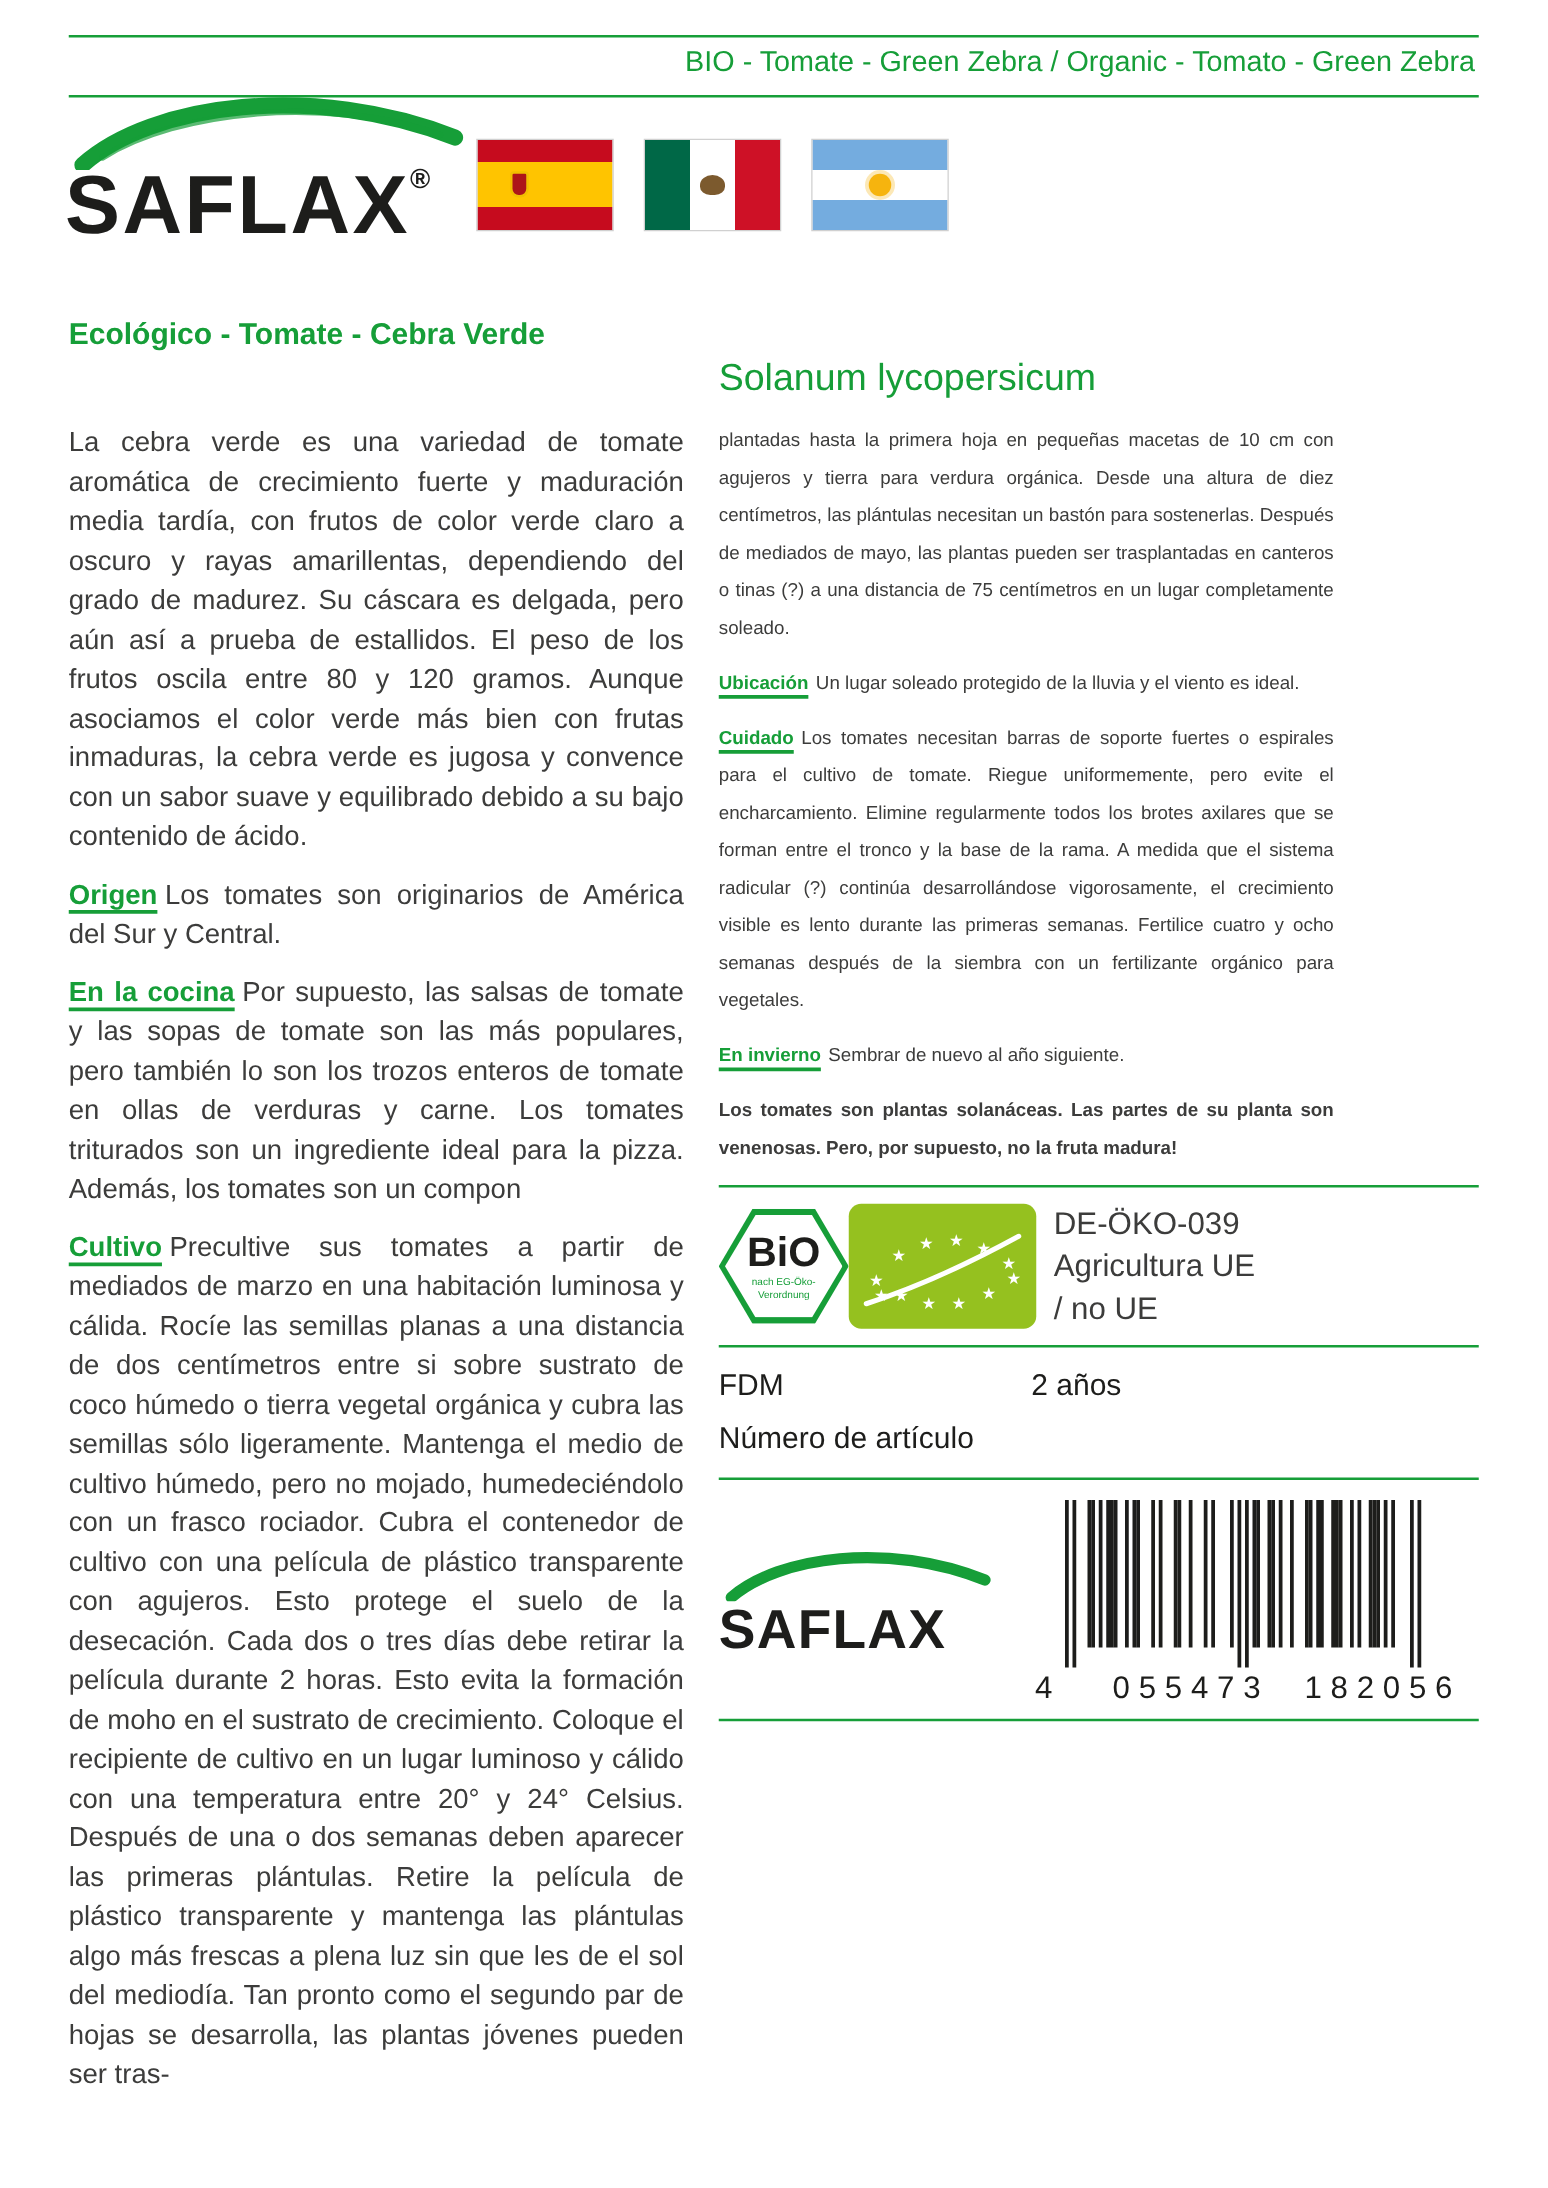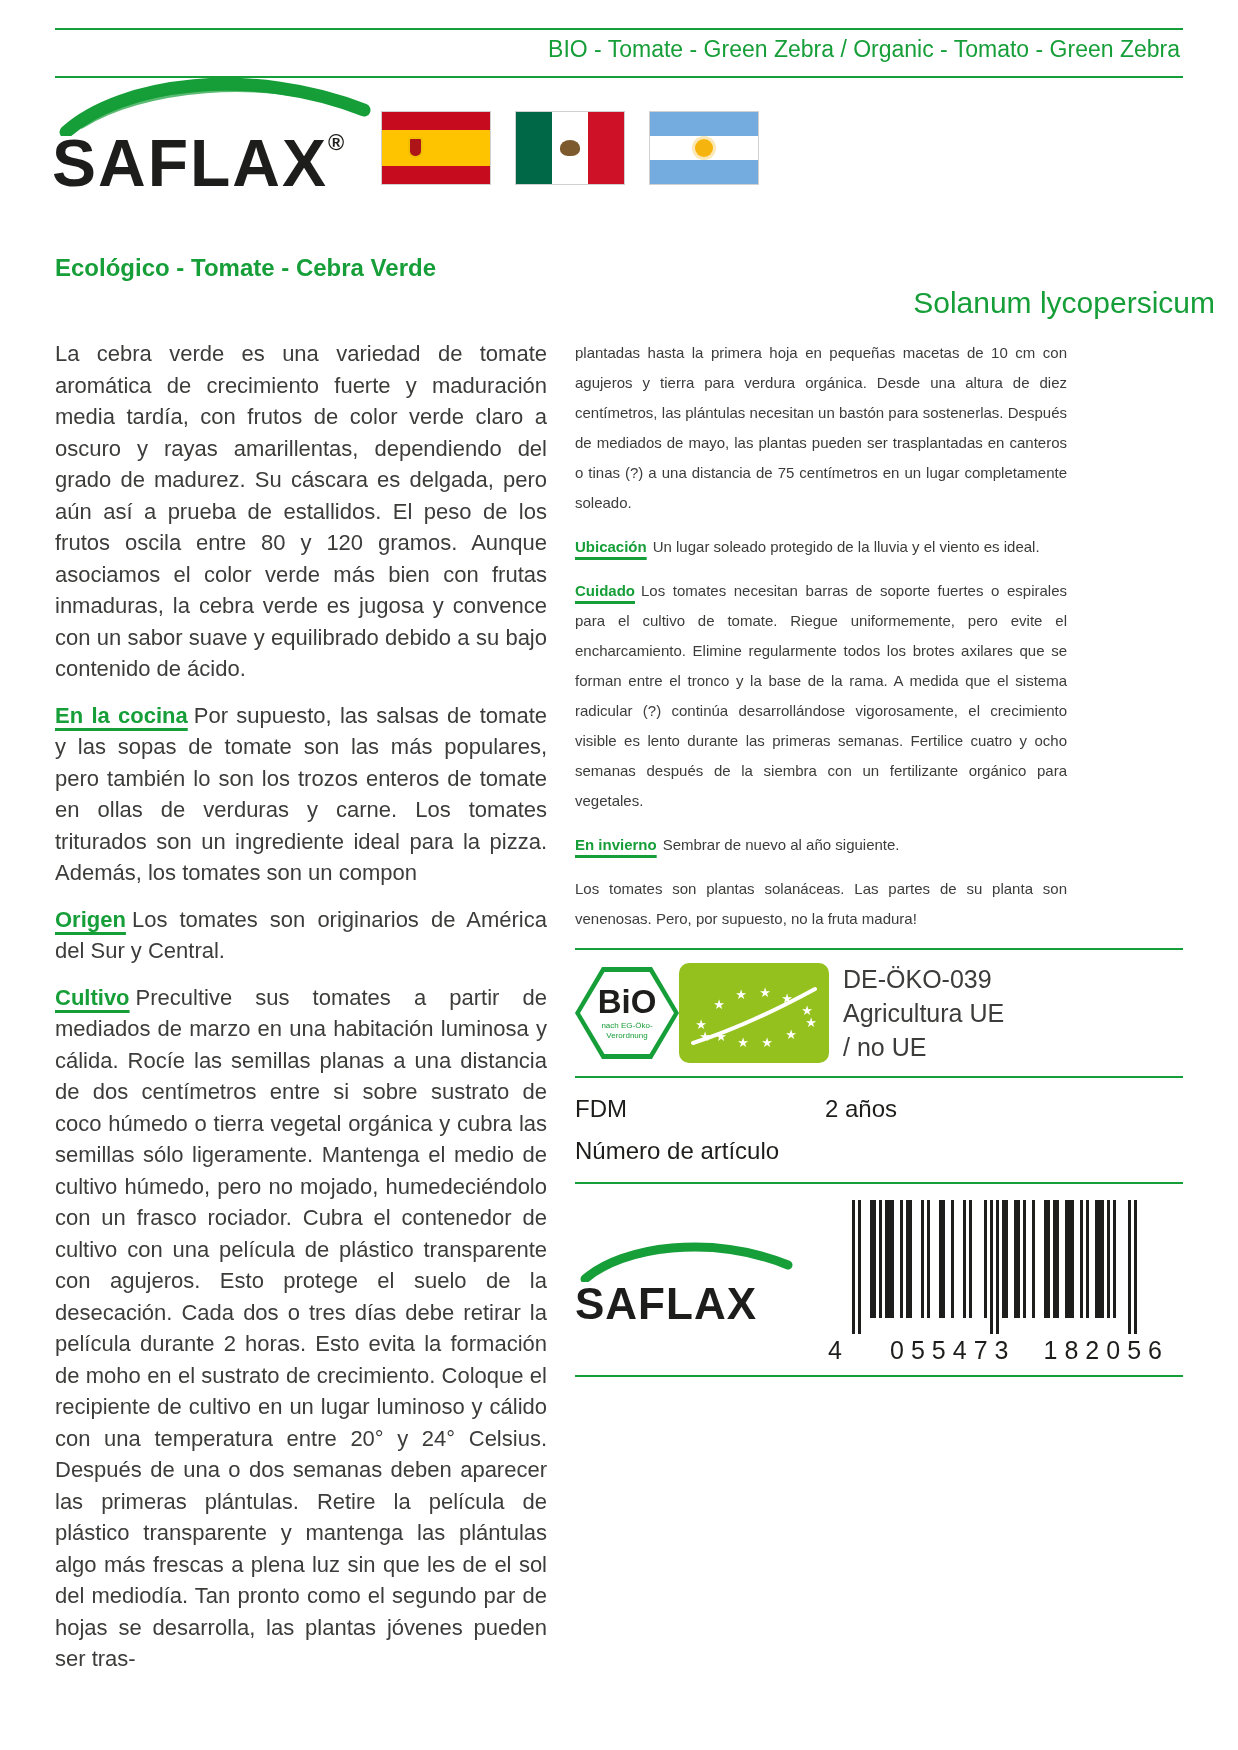--- a/index.html
+++ b/index.html
@@ -28,28 +28,28 @@
   .flags{position:absolute;top:112px;left:382px;display:flex;gap:26px}
   .flag{width:108px;height:72px;position:relative;outline:1px solid #d0d0d0}
   .flag-es{background:linear-gradient(to bottom,#c60b1e 0 25%,#ffc400 25% 75%,#c60b1e 75%)}
   .es-emblem{position:absolute;left:26px;top:25px;width:15px;height:21px;background:#ad1519;border:2px solid #f1bf00;border-radius:3px 3px 7px 7px}
   .flag-mx{background:linear-gradient(to right,#006847 0 33.4%,#ffffff 33.4% 66.7%,#ce1126 66.7%)}
   .mx-eagle{position:absolute;left:44px;top:28px;width:20px;height:16px;background:#7c5a2e;border-radius:55% 55% 45% 45%}
   .flag-ar{background:linear-gradient(to bottom,#74acdf 0 33.4%,#ffffff 33.4% 66.7%,#74acdf 66.7%)}
   .ar-sun{position:absolute;left:45px;top:27px;width:18px;height:18px;border-radius:50%;background:#f6b40e;box-shadow:0 0 0 3px rgba(246,180,14,.3)}
 
   .page-title{position:absolute;top:254px;left:55px;font-size:24px;font-weight:bold;color:var(--green)}
-  .botanical{position:absolute;top:286px;left:607px;width:608px;text-align:right;font-size:30px;color:var(--green)}
+  .botanical{position:absolute;top:286px;left:575px;width:608px;text-align:left;font-size:30px;color:var(--green)}
 
   .columns{position:absolute;top:338px;left:55px;width:1128px;display:grid;grid-template-columns:492px 608px;column-gap:28px}
   .col-left p{font-size:22px;line-height:31.5px;text-align:justify;color:var(--ink);margin:0 0 15px}
   .col-right p{font-size:15px;line-height:30px;text-align:justify;color:var(--ink);margin:0 0 14px;width:492px}
   .sect{color:var(--green);font-weight:bold;text-decoration:underline;text-decoration-color:var(--green);
         text-decoration-thickness:2.5px;text-underline-offset:5px;padding-right:6px}
-  .warning{color:var(--red);font-weight:normal}
+  .warning{color:var(--red);font-weight:bold}
 
   .panel{margin-top:12px;border-top:2px solid var(--green)}
   .panel-logos{display:flex;align-items:center;padding:12px 0;border-bottom:2px solid var(--green)}
   .bio-seal{width:104px;height:92px;position:relative;flex:0 0 auto}
   .hex-outer{position:absolute;inset:0;background:var(--green);clip-path:polygon(26% 0,74% 0,100% 50%,74% 100%,26% 100%,0 50%)}
   .hex-inner{position:absolute;inset:5px;background:#fff;clip-path:polygon(26% 0,74% 0,100% 50%,74% 100%,26% 100%,0 50%);
              display:flex;flex-direction:column;align-items:center;justify-content:center}
   .bio-word{font-size:33px;font-weight:bold;color:var(--black);line-height:1}
   .bio-sub{font-size:8px;color:var(--green);margin-top:3px;text-align:center;width:72px;line-height:1.25}
   .eu-logo{width:150px;height:100px;background:var(--eu);border-radius:10px;position:relative;overflow:hidden;flex:0 0 auto}
@@ -96,22 +96,22 @@
     </div>
   </div>
 
   <div class="page-title">Ecológico - Tomate - Cebra Verde</div>
   <div class="botanical">Solanum lycopersicum</div>
 
   <div class="columns">
 
     <div class="col-left">
       <p><span>La cebra verde es una variedad de tomate aromática de crecimiento fuerte y maduración media tardía, con frutos de color verde claro a oscuro y rayas amarillentas, dependiendo del grado de madurez. Su cáscara es delgada, pero aún así a prueba de estallidos. El peso de los frutos oscila entre 80 y 120 gramos. Aunque asociamos el color verde más bien con frutas inmaduras, la cebra verde es jugosa y convence con un sabor suave y equilibrado debido a su bajo contenido de ácido.</span></p>
+      <p><span class="sect">Origen</span><span>Los tomates son originarios de América del Sur y Central.</span></p>
       <p><span class="sect">En la cocina</span><span>Por supuesto, las salsas de tomate y las sopas de tomate son las más populares, pero también lo son los trozos enteros de tomate en ollas de verduras y carne. Los tomates triturados son un ingrediente ideal para la pizza. Además, los tomates son un compon</span></p>
-      <p><span class="sect">Origen</span><span>Los tomates son originarios de América del Sur y Central.</span></p>
       <p><span class="sect">Cultivo</span><span>Precultive sus tomates a partir de mediados de marzo en una habitación luminosa y cálida. Rocíe las semillas planas a una distancia de dos centímetros entre si sobre sustrato de coco húmedo o tierra vegetal orgánica y cubra las semillas sólo ligeramente. Mantenga el medio de cultivo húmedo, pero no mojado, humedeciéndolo con un frasco rociador. Cubra el contenedor de cultivo con una película de plástico transparente con agujeros. Esto protege el suelo de la desecación. Cada dos o tres días debe retirar la película durante 2 horas. Esto evita la formación de moho en el sustrato de crecimiento. Coloque el recipiente de cultivo en un lugar luminoso y cálido con una temperatura entre 20° y 24° Celsius. Después de una o dos semanas deben aparecer las primeras plántulas. Retire la película de plástico transparente y mantenga las plántulas algo más frescas a plena luz sin que les de el sol del mediodía. Tan pronto como el segundo par de hojas se desarrolla, las plantas jóvenes pueden ser tras-</span></p>
     </div>
 
     <div class="col-right">
       <p><span>plantadas hasta la primera hoja en pequeñas macetas de 10 cm con agujeros y tierra para verdura orgánica. Desde una altura de diez centímetros, las plántulas necesitan un bastón para sostenerlas. Después de mediados de mayo, las plantas pueden ser trasplantadas en canteros o tinas (?) a una distancia de 75 centímetros en un lugar completamente soleado.</span></p>
       <p><span class="sect">Ubicación</span><span>Un lugar soleado protegido de la lluvia y el viento es ideal.</span></p>
       <p><span class="sect">Cuidado</span><span>Los tomates necesitan barras de soporte fuertes o espirales para el cultivo de tomate. Riegue uniformemente, pero evite el encharcamiento. Elimine regularmente todos los brotes axilares que se forman entre el tronco y la base de la rama. A medida que el sistema radicular (?) continúa desarrollándose vigorosamente, el crecimiento visible es lento durante las primeras semanas. Fertilice cuatro y ocho semanas después de la siembra con un fertilizante orgánico para vegetales.</span></p>
       <p><span class="sect">En invierno</span><span>Sembrar de nuevo al año siguiente.</span></p>
       <p class="warning">Los tomates son plantas solanáceas. Las partes de su planta son venenosas. Pero, por supuesto, no la fruta madura!</p>
 

